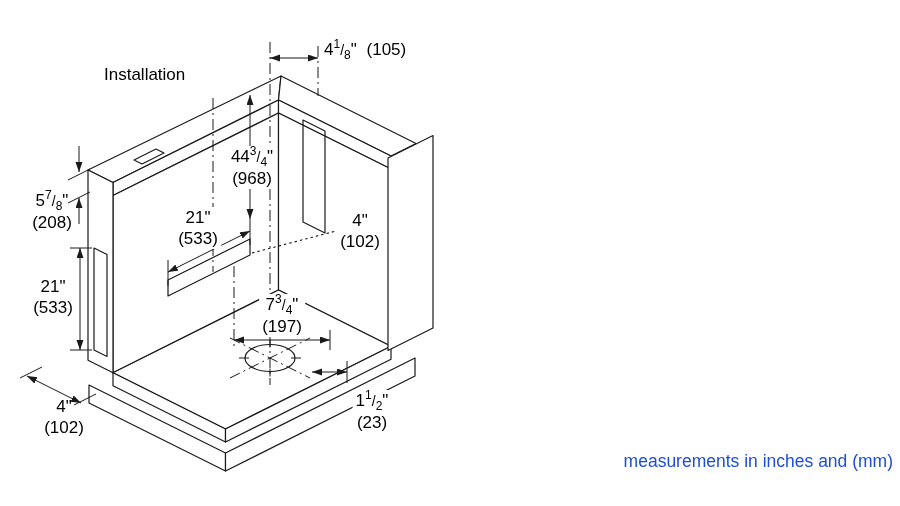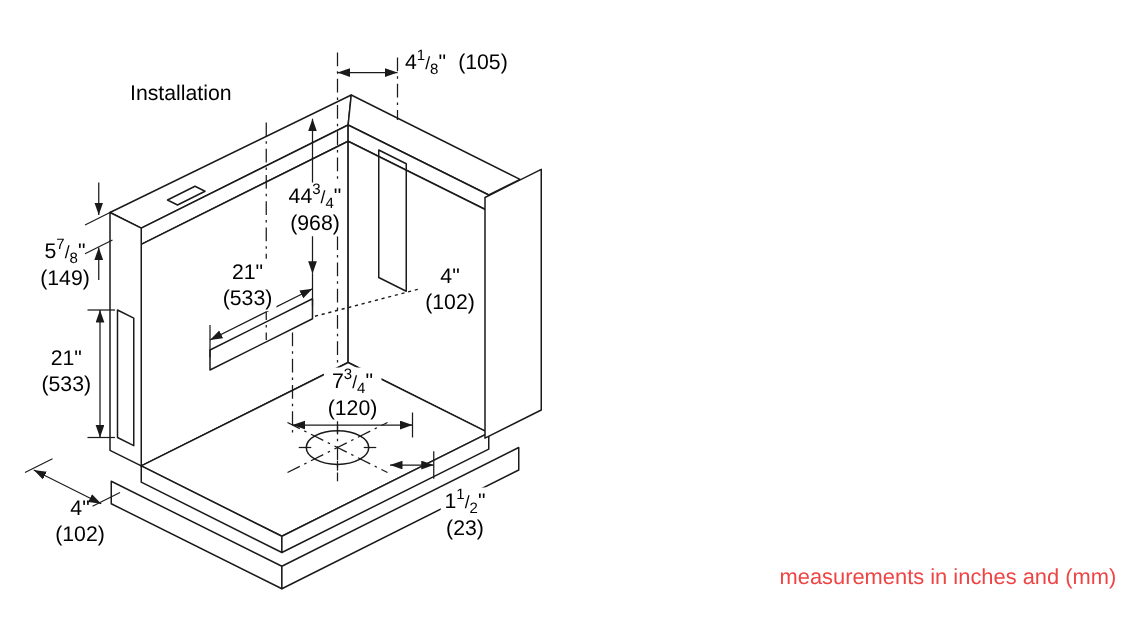--- a/index.html
+++ b/index.html
@@ -22,21 +22,21 @@
   .dim{text-align:center;transform:translateX(-50%);}
   .dim .in{display:block;}
   .dim .mm{display:block;text-align:center;}
   .dim.inline{transform:none;}
   .dim.inline .in,.dim.inline .mm{display:inline;}
   .dim.inline .mm{margin-left:5px;}
   .bg{background:#fff;padding:0 3px;}
   .lbl sup{font-size:12px;line-height:0;}
   .lbl sub{font-size:12px;line-height:0;}
   .fs{font-size:14px;}
-  .note{position:absolute;right:7px;top:451px;font-size:17.5px;color:#ef4444;}
+  .note{position:absolute;right:7px;top:451px;font-size:17.5px;color:#1d4ed8;}
 </style>
 </head>
 <body>
 
 <div class="stage">
 
   <svg width="900" height="506" viewBox="0 0 900 506">
     <defs>
       <marker id="arrE" orient="auto" markerUnits="userSpaceOnUse" markerWidth="11" markerHeight="8" refX="10" refY="3.5">
         <path d="M0,0 L10,3.5 L0,7 Z" fill="#1a1a1a"></path>
@@ -142,41 +142,41 @@
       <span class="mm">(105)</span>
     </div>
 
     <div class="lbl dim bg" style="left:252px;top:146px;">
       <span class="in"><span>44</span><sup>3</sup><span class="fs">/</span><sub>4</sub><span>"</span></span>
       <span class="mm">(968)</span>
     </div>
 
     <div class="lbl dim" style="left:52px;top:190px;">
       <span class="in"><span>5</span><sup>7</sup><span class="fs">/</span><sub>8</sub><span>"</span></span>
-      <span class="mm">(149)</span>
+      <span class="mm">(208)</span>
     </div>
 
     <div class="lbl dim bg" style="left:198px;top:207px;">
       <span class="in"><span>21</span><sup></sup><span></span><sub></sub><span>"</span></span>
       <span class="mm">(533)</span>
     </div>
 
     <div class="lbl dim" style="left:360px;top:210px;">
       <span class="in"><span>4</span><sup></sup><span></span><sub></sub><span>"</span></span>
       <span class="mm">(102)</span>
     </div>
 
     <div class="lbl dim" style="left:53px;top:276px;">
       <span class="in"><span>21</span><sup></sup><span></span><sub></sub><span>"</span></span>
       <span class="mm">(533)</span>
     </div>
 
     <div class="lbl dim bg" style="left:282px;top:294px;">
       <span class="in"><span>7</span><sup>3</sup><span class="fs">/</span><sub>4</sub><span>"</span></span>
-      <span class="mm">(120)</span>
+      <span class="mm">(197)</span>
     </div>
 
     <div class="lbl dim bg" style="left:372px;top:390px;">
       <span class="in"><span>1</span><sup>1</sup><span class="fs">/</span><sub>2</sub><span>"</span></span>
       <span class="mm">(23)</span>
     </div>
 
     <div class="lbl dim" style="left:64px;top:396px;">
       <span class="in"><span>4</span><sup></sup><span></span><sub></sub><span>"</span></span>
       <span class="mm">(102)</span>

